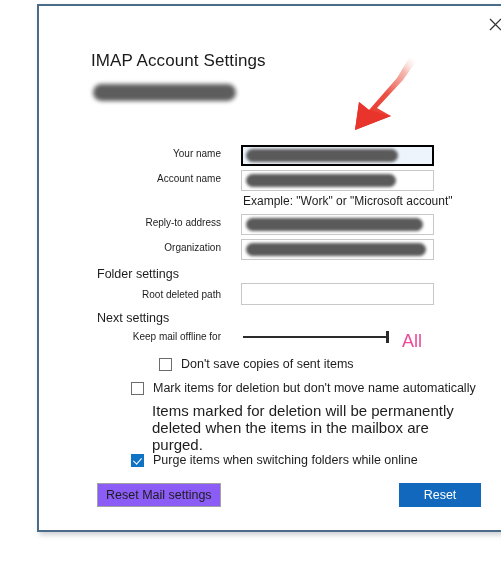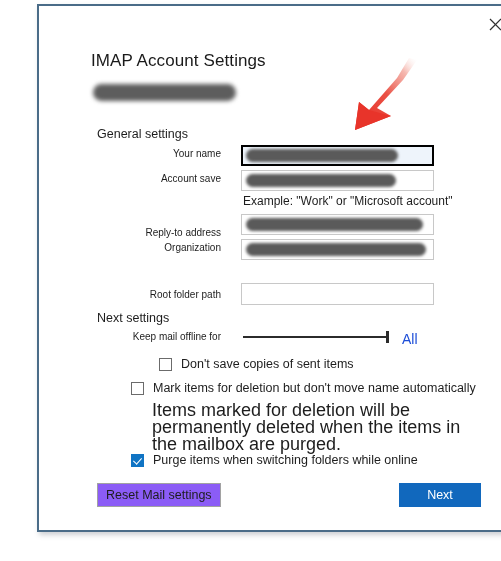--- a/index.html
+++ b/index.html
@@ -151,22 +151,22 @@
     top: 3px;
     width: 3px;
     height: 12px;
     background: #2b2b2b;
     cursor: pointer;
   }
   #slider-value {
     position: absolute;
     left: 363px;
     top: 325px;
-    font-size: 14px;
-    color: #1d4ed8;
+    font-size: 18px;
+    color: #ec4899;
   }
 
   
   .cbrow {
     position: absolute;
     left: 92px;
     display: flex;
     align-items: flex-start;
     cursor: pointer;
   }
@@ -201,21 +201,21 @@
     color: #1d1d1d;
     white-space: nowrap;
     line-height: 14px;
   }
 
   .note {
     position: absolute;
     left: 113px;
     top: 396px;
     width: 330px;
-    font-size: 18px;
+    font-size: 15px;
     color: #1d1d1d;
     line-height: 17px;
   }
 
   
   #btn-reset {
     position: absolute;
     left: 58px;
     top: 477px;
     min-width: 113px;
@@ -266,46 +266,46 @@
         <svg width="13" height="13" viewBox="0 0 13 13" aria-hidden="true">
           <line x1="1" y1="1" x2="12" y2="12" stroke="#303030" stroke-width="1.2"></line>
           <line x1="12" y1="1" x2="1" y2="12" stroke="#303030" stroke-width="1.2"></line>
         </svg>
       </div>
     </div>
 
     <div class="dlg-title">IMAP Account Settings</div>
     <div class="redact" id="redact-subtitle"></div>
 
-    <div class="group-label" style="top:121px;">General settings</div>
 
     <div class="field-label" style="top:142px;">Your name</div>
     <div class="txtbox focused" style="top:139px;">
       <div class="redact-inner" style="left:3px;top:2px;width:152px;height:13px;"></div>
     </div>
 
-    <div class="field-label" style="top:167px;">Account save</div>
+    <div class="field-label" style="top:167px;">Account name</div>
     <div class="txtbox" style="top:164px;">
       <div class="redact-inner" style="width:150px;"></div>
     </div>
 
     <div class="hint-text" style="top:188px;">Example: "Work" or "Microsoft account"</div>
 
-    <div class="field-label" style="top:221px;">Reply-to address</div>
+    <div class="field-label" style="top:211px;">Reply-to address</div>
     <div class="txtbox" style="top:208px;">
       <div class="redact-inner" style="width:177px;"></div>
     </div>
 
     <div class="field-label" style="top:236px;">Organization</div>
     <div class="txtbox" style="top:233px;">
       <div class="redact-inner" style="width:180px;"></div>
     </div>
 
-
-    <div class="field-label" style="top:283px;">Root folder path</div>
+    <div class="group-label" style="top:261px;">Folder settings</div>
+
+    <div class="field-label" style="top:283px;">Root deleted path</div>
     <div class="txtbox" style="top:277px;height:22px;"></div>
 
     <div class="group-label" style="top:305px;">Next settings</div>
 
     <div class="field-label" style="top:325px;">Keep mail offline for</div>
 
     <div id="slider-wrap">
       <div id="slider-track"></div>
       <div id="slider-thumb"></div>
     </div>
@@ -322,21 +322,21 @@
     </div>
 
     <div class="note">Items marked for deletion will be permanently deleted when the items in the mailbox are purged.</div>
 
     <div class="cbrow" style="top:447px;justify-content:space-between;">
       <span class="cbox checked"></span>
       <span class="cblabel">Purge items when switching folders while online</span>
     </div>
 
     <button id="btn-reset">Reset Mail settings</button>
-    <button id="btn-next">Next</button>
+    <button id="btn-next">Reset</button>
 
   </div>
 
   <svg id="annot-arrow" viewBox="0 0 96 84">
     <defs>
       <linearGradient id="arrGrad" x1="1" y1="0" x2="0.12" y2="0.92">
         <stop offset="0" stop-color="#ffffff" stop-opacity="0.05"></stop>
         <stop offset="0.22" stop-color="#f2a196" stop-opacity="0.75"></stop>
         <stop offset="0.55" stop-color="#ea5044"></stop>
         <stop offset="1" stop-color="#e8342a"></stop>

